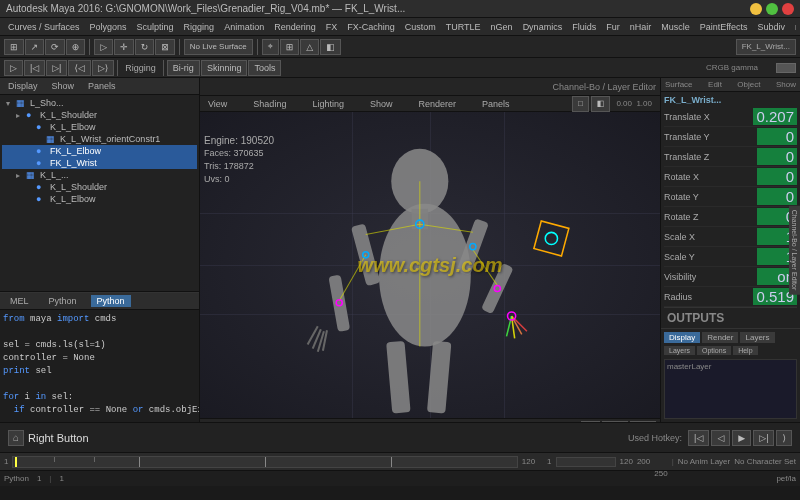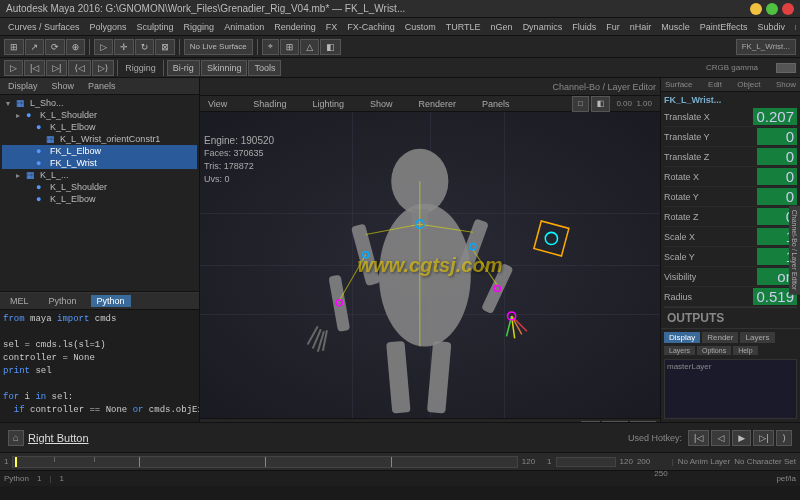--- a/index.html
+++ b/index.html
@@ -358,21 +358,20 @@
       padding: 0 8px;
       gap: 4px;
       font-size: 10px;
       color: #ccc;
     }
 
     #right-button-label {
       font-size: 11px;
       color: #ddd;
       font-weight: normal;
-      text-decoration: underline;
     }
 
     .bottom-right {
       margin-left: auto;
       display: flex;
       align-items: center;
       gap: 6px;
       font-size: 9px;
       color: #888;
     }

